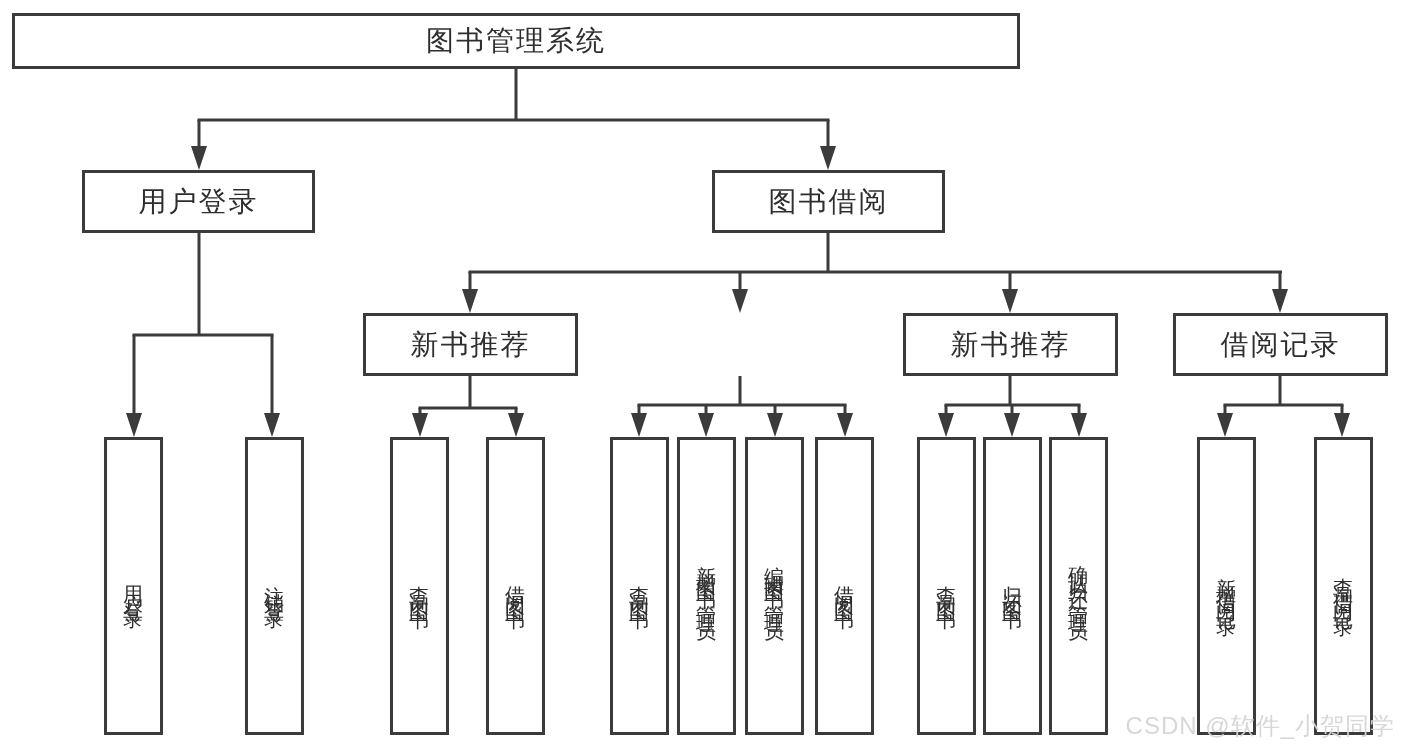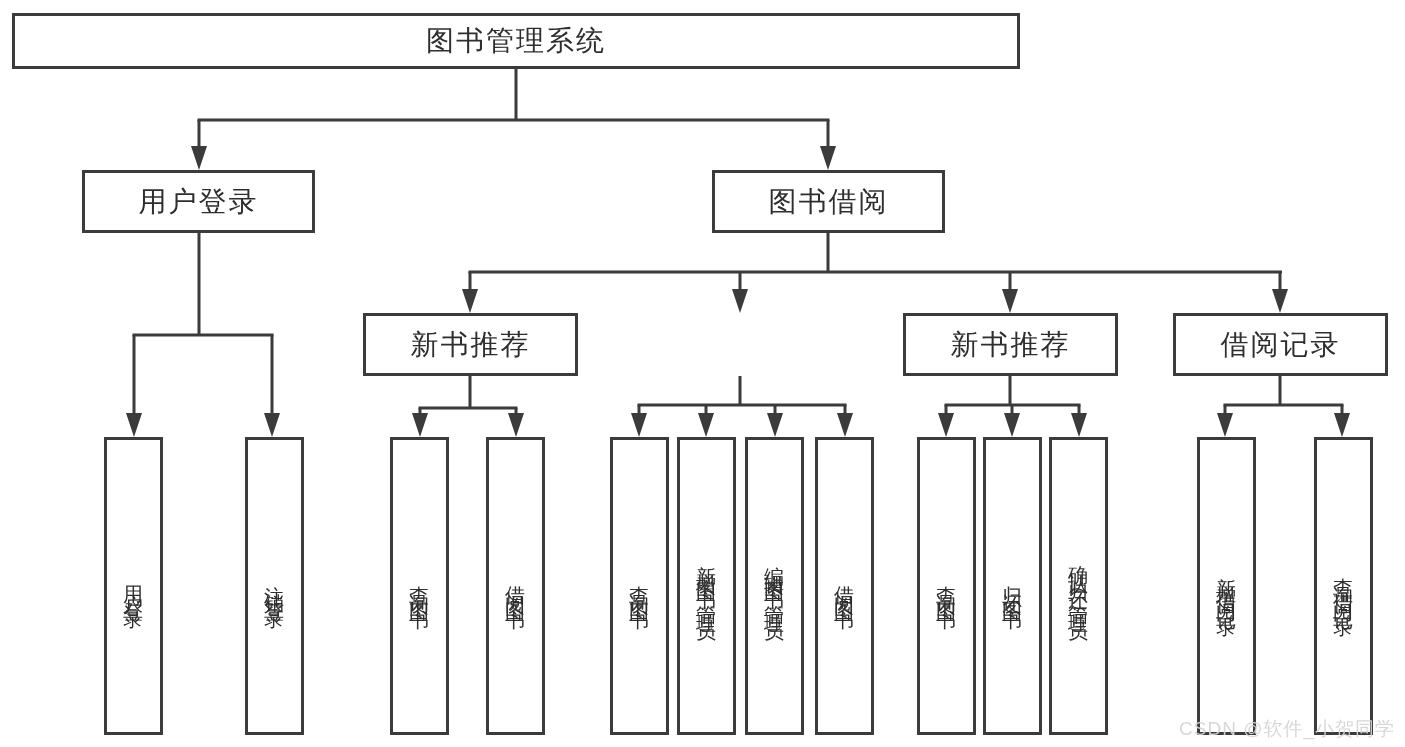--- a/index.html
+++ b/index.html
@@ -87,21 +87,21 @@
   .v-cb1 { left: 917px; }
   .v-cb2 { left: 983px; }
   .v-cb3 { left: 1049px; }
   .v-br1 { left: 1197px; }
   .v-br2 { left: 1314px; }
 
   .watermark {
     position: absolute;
     right: 10px;
     bottom: 5px;
-    font-size: 19px;
+    font-size: 24px;
     color: var(--watermark);
     opacity: 0.95;
     letter-spacing: 1px;
     pointer-events: none;
   }
 </style>
 </head>
 <body>
 
 <div class="canvas">

